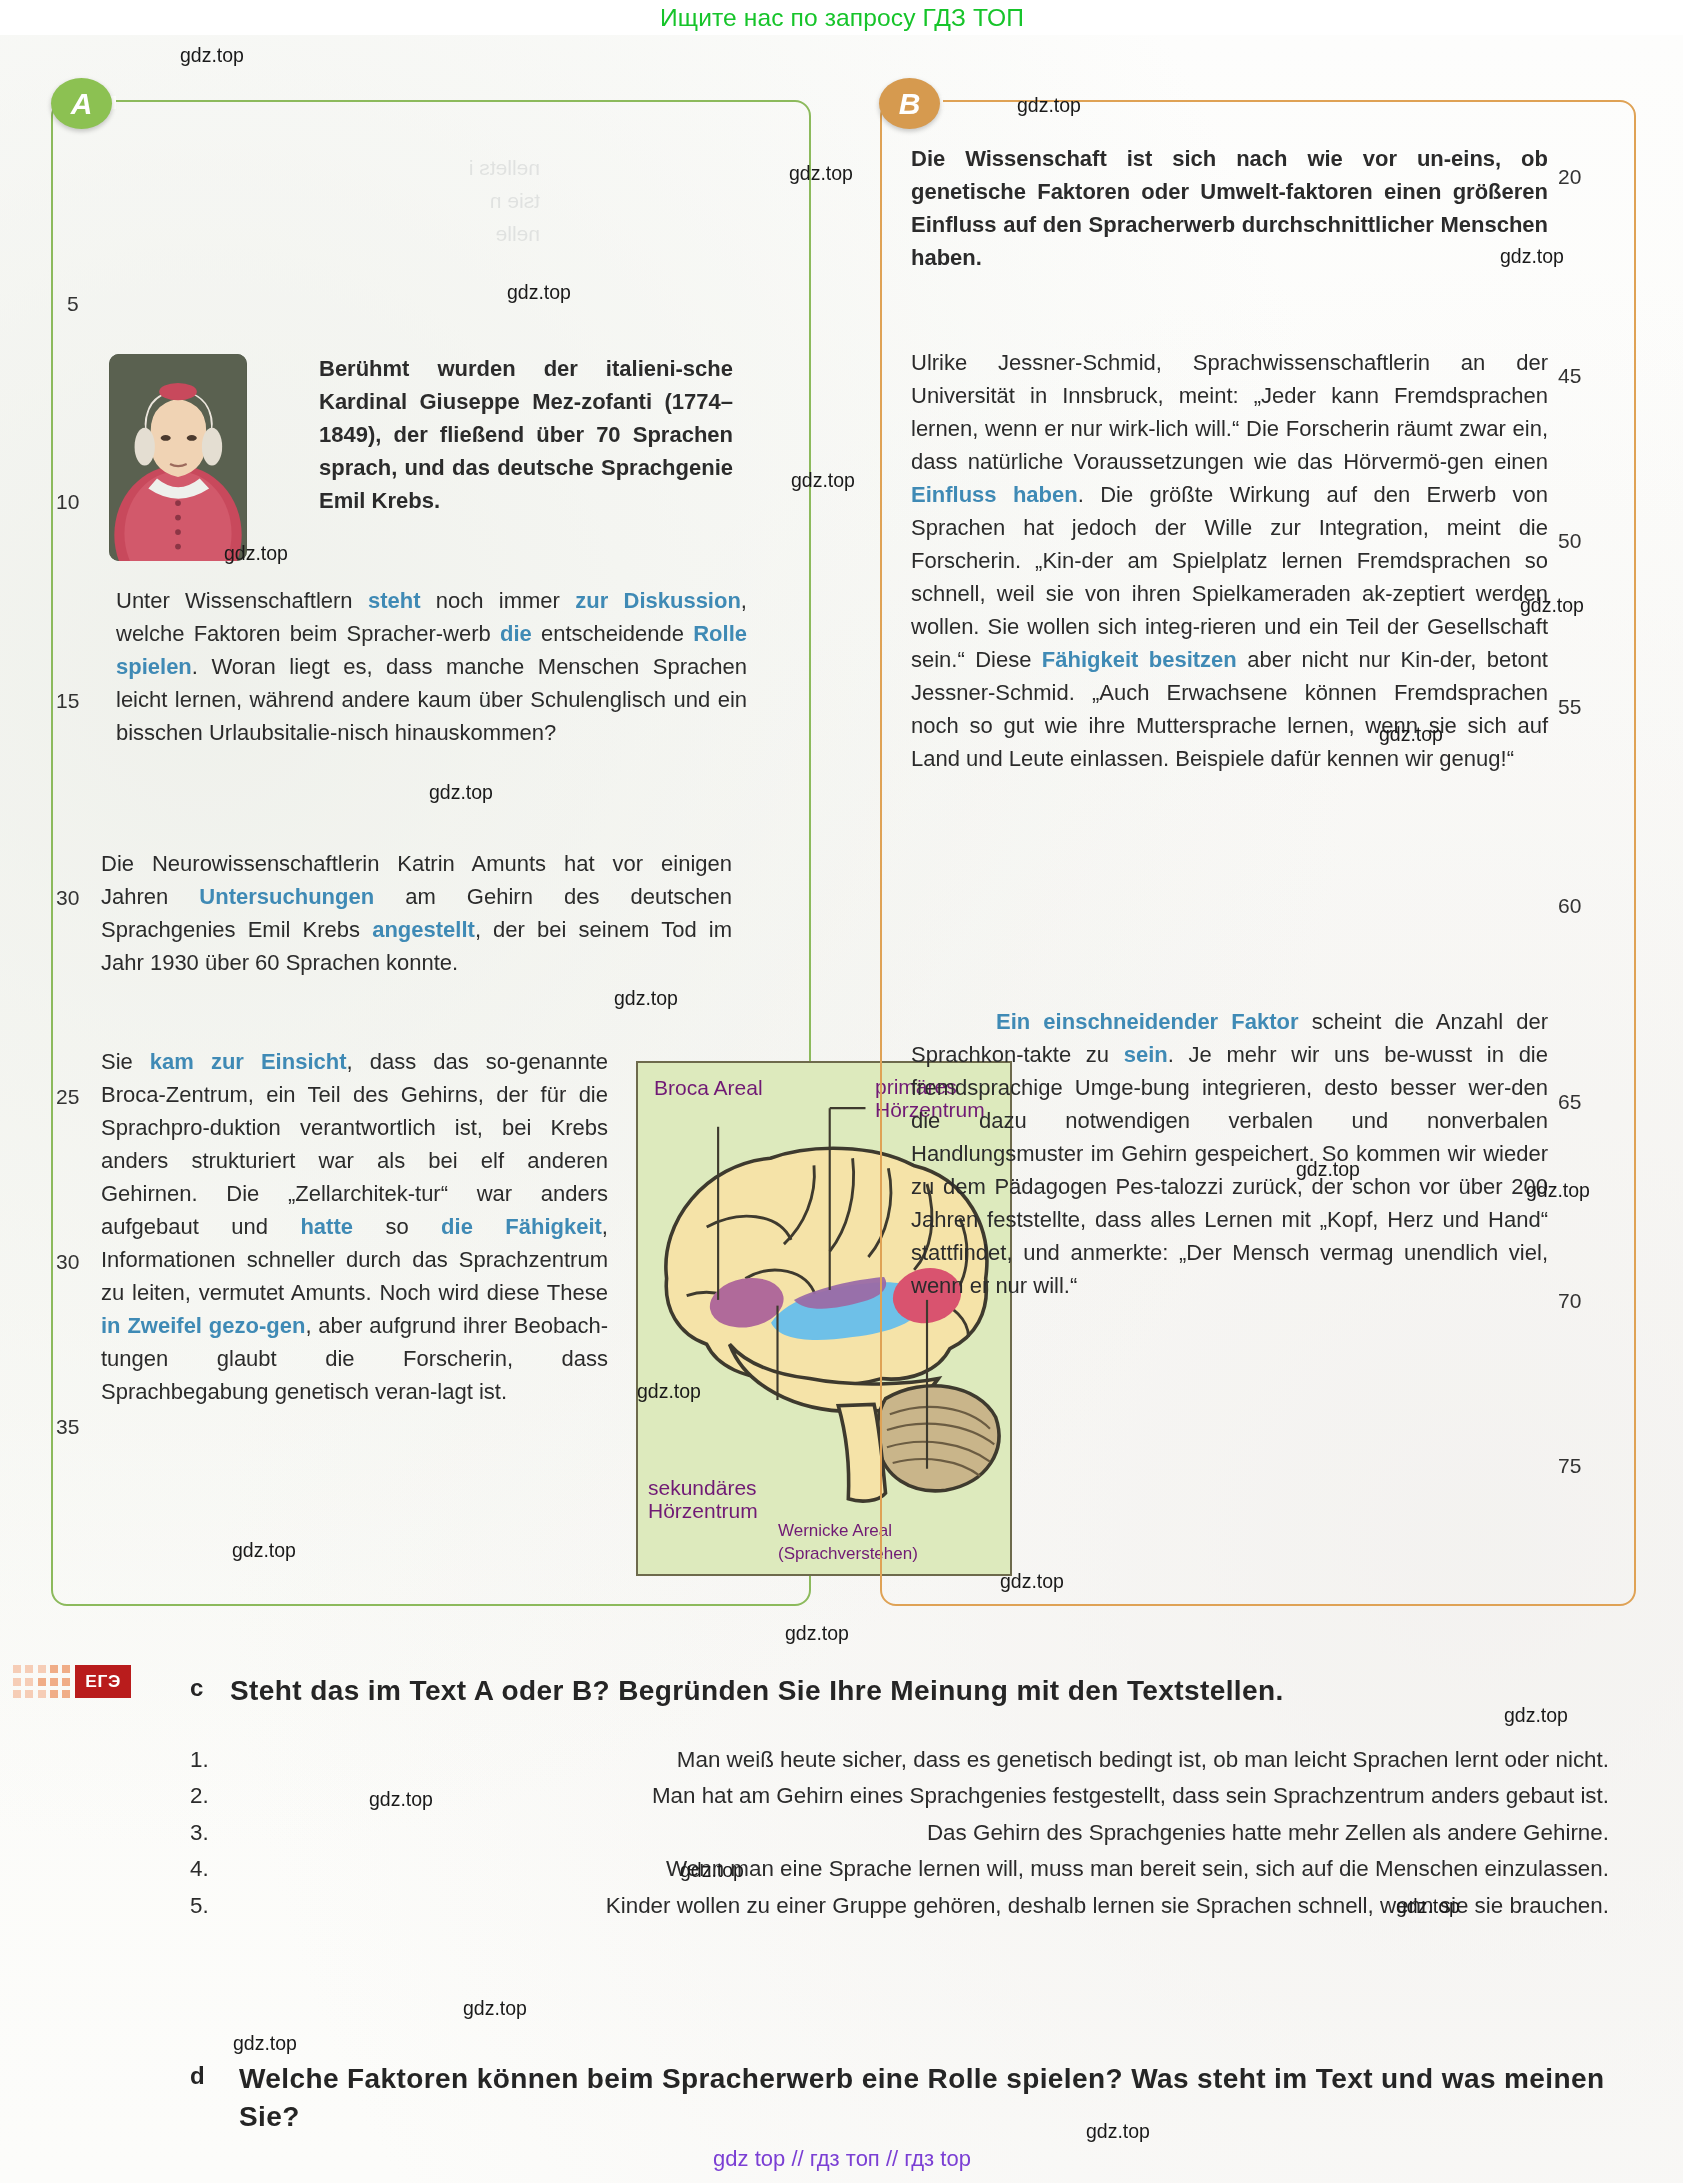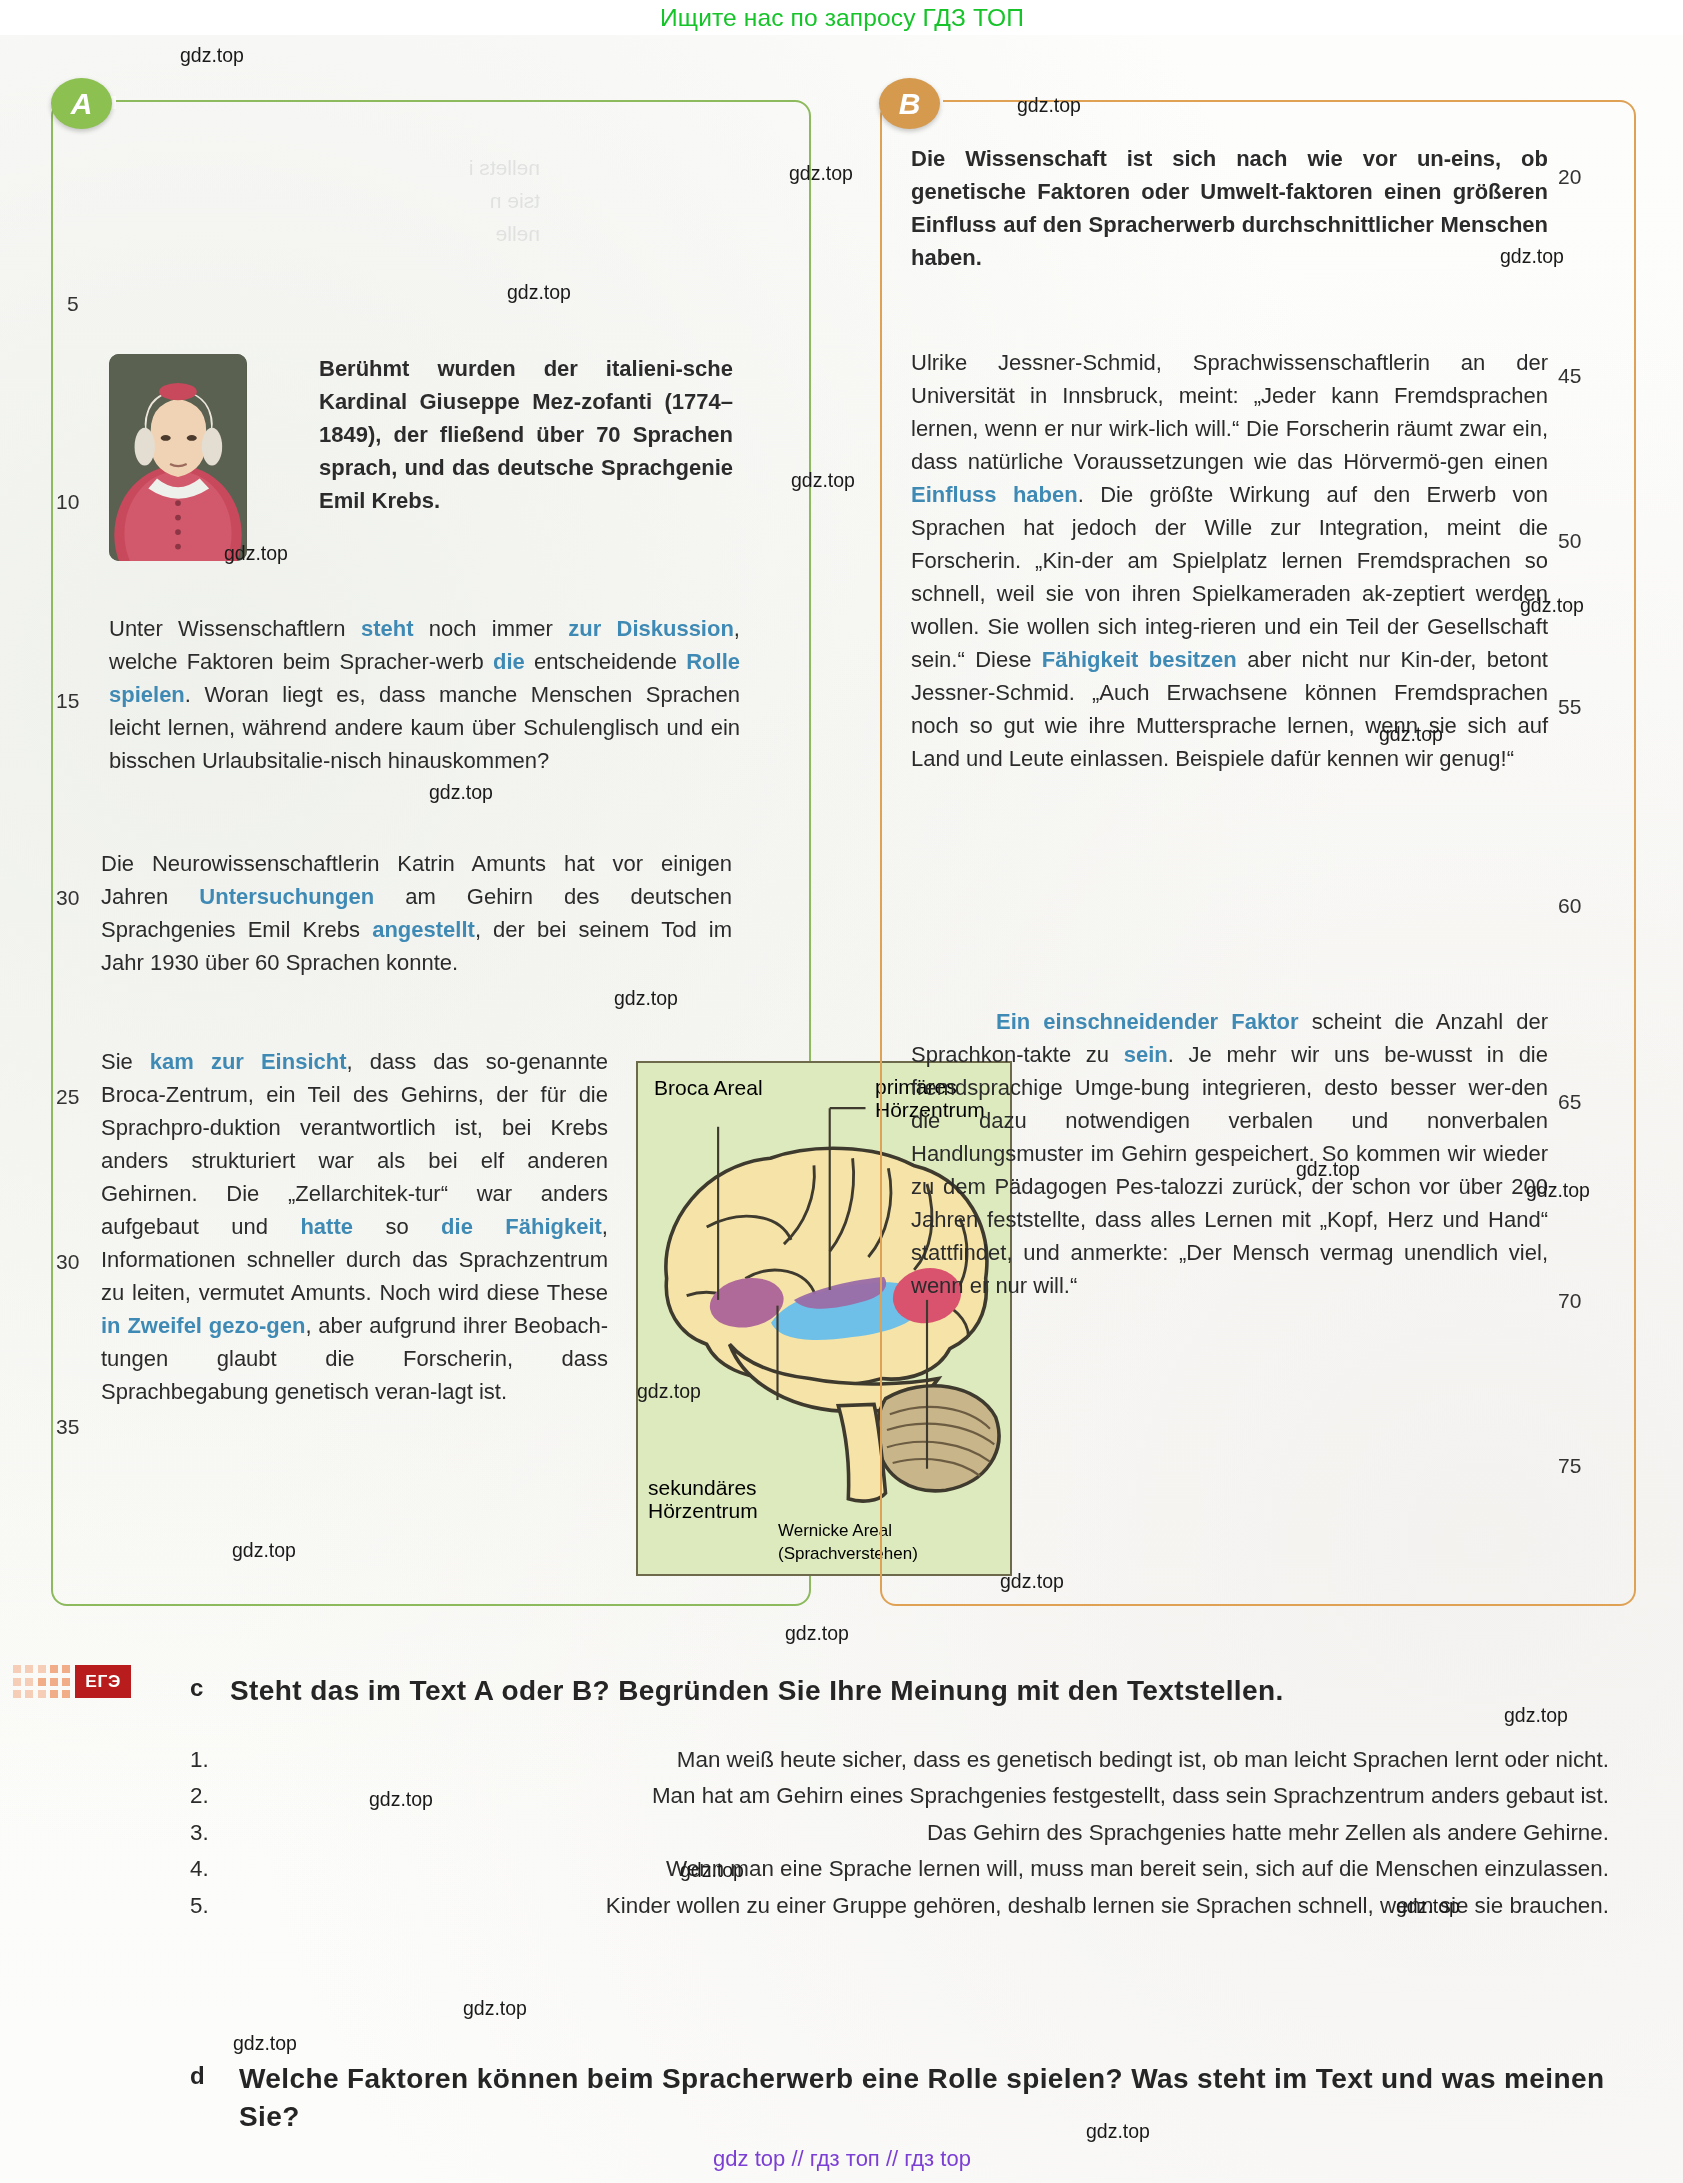--- a/index.html
+++ b/index.html
@@ -119,21 +119,21 @@
   .brainfig {
     position: absolute;
     background: #ddeabd;
     border: 2.2px solid #6d6a4c;
     box-sizing: border-box;
   }
   .brainfig .lbl {
     position: absolute;
     font-size: 19.5px;
     line-height: 23px;
-    color: #000000;
+    color: #701a75;
     font-family: "Liberation Sans", sans-serif;
     white-space: pre-line;
   }
 
   
   .ege-badge {
     position: absolute;
     display: flex;
     align-items: center;
   }
@@ -257,21 +257,21 @@
       <path d="M66 172 Q95 196 125 172 L138 186 Q95 214 54 186 Z" fill="#eef0ec"></path>
       <circle cx="95" cy="206" r="4" fill="#8c3545"></circle>
       <circle cx="95" cy="226" r="4" fill="#8c3545"></circle>
       <circle cx="95" cy="246" r="4" fill="#8c3545"></circle>
       <circle cx="95" cy="266" r="4" fill="#8c3545"></circle>
     </svg>
   </div>
 
   <div class="col bold" style="left:319px; top:317px; width:414px;">Berühmt wurden der italieni-sche Kardinal Giuseppe Mez-zofanti (1774–1849), der fließend über 70 Sprachen sprach, und das deutsche Sprachgenie Emil Krebs.</div>
 
-  <div class="col" style="left:109px; top:549px; width:631px;margin-top:28px;">
+  <div class="col" style="left:116px; top:549px; width:631px;">
     <span>Unter Wissenschaftlern </span><span class="hl">steht</span><span> noch immer </span><span class="hl">zur Diskussion</span><span>, welche Faktoren beim Spracher-werb </span><span class="hl">die</span><span> entscheidende </span><span class="hl">Rolle spielen</span><span>. Woran liegt es, dass manche Menschen Sprachen leicht lernen, während andere kaum über Schulenglisch und ein bisschen Urlaubsitalie-nisch hinauskommen?</span>
   </div>
 
   <div class="col" style="left:101px; top:812px; width:631px;">
     <span>Die Neurowissenschaftlerin Katrin Amunts hat vor einigen Jahren </span><span class="hl">Untersuchungen</span><span> am Gehirn des deutschen Sprachgenies Emil Krebs </span><span class="hl">angestellt</span><span>, der bei seinem Tod im Jahr 1930 über 60 Sprachen konnte.</span>
   </div>
 
   <div class="col" style="left:101px; top:1010px; width:507px;">
     <span>Sie </span><span class="hl">kam zur Einsicht</span><span>, dass das so-genannte Broca-Zentrum, ein Teil des Gehirns, der für die Sprachpro-duktion verantwortlich ist, bei Krebs anders strukturiert war als bei elf anderen Gehirnen. Die „Zellarchitek-tur“ war anders aufgebaut und </span><span class="hl">hatte</span><span> so </span><span class="hl">die Fähigkeit</span><span>, Informationen schneller durch das Sprachzentrum zu leiten, vermutet Amunts. Noch wird diese These </span><span class="hl">in Zweifel gezo-gen</span><span>, aber aufgrund ihrer Beobach-tungen glaubt die Forscherin, dass Sprachbegabung genetisch veran-lagt ist.</span>
   </div>

